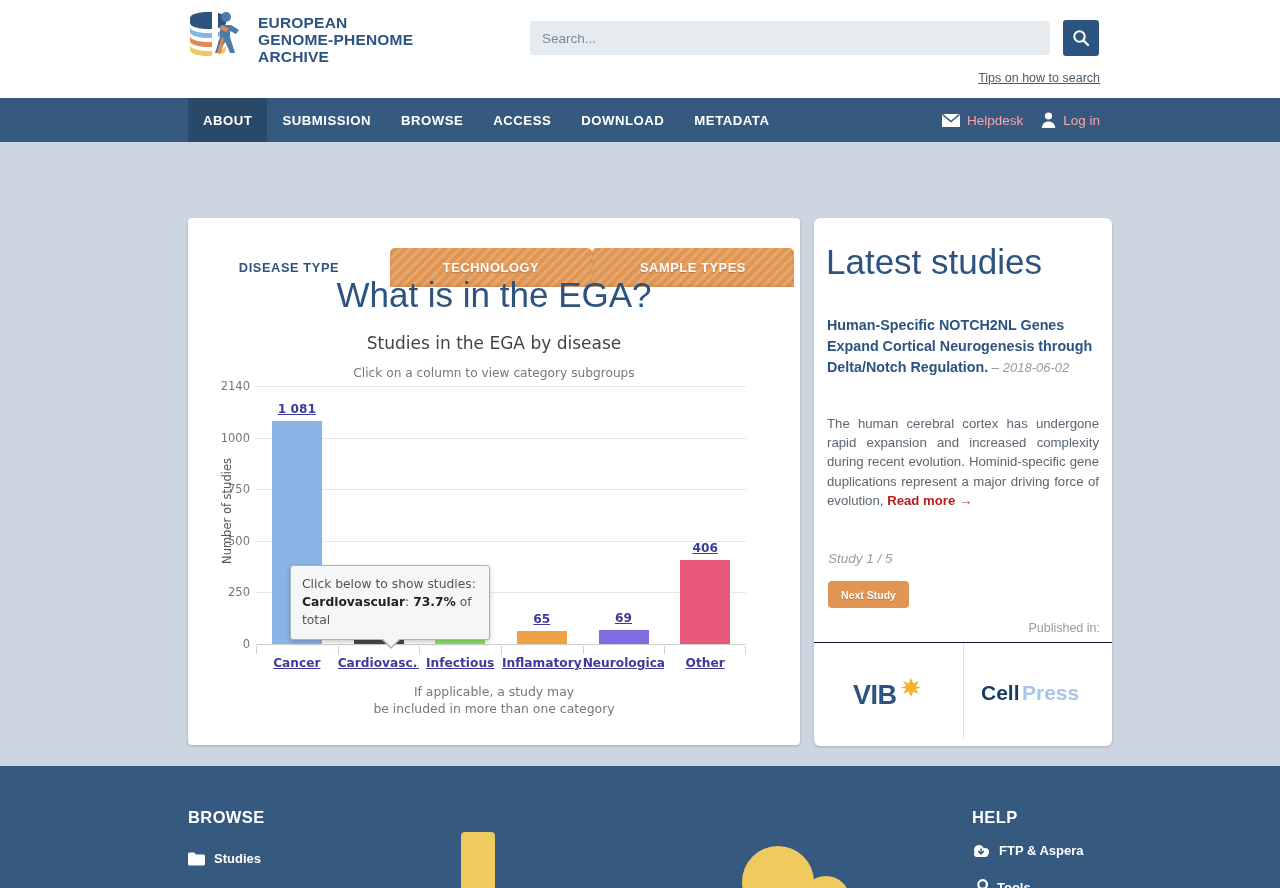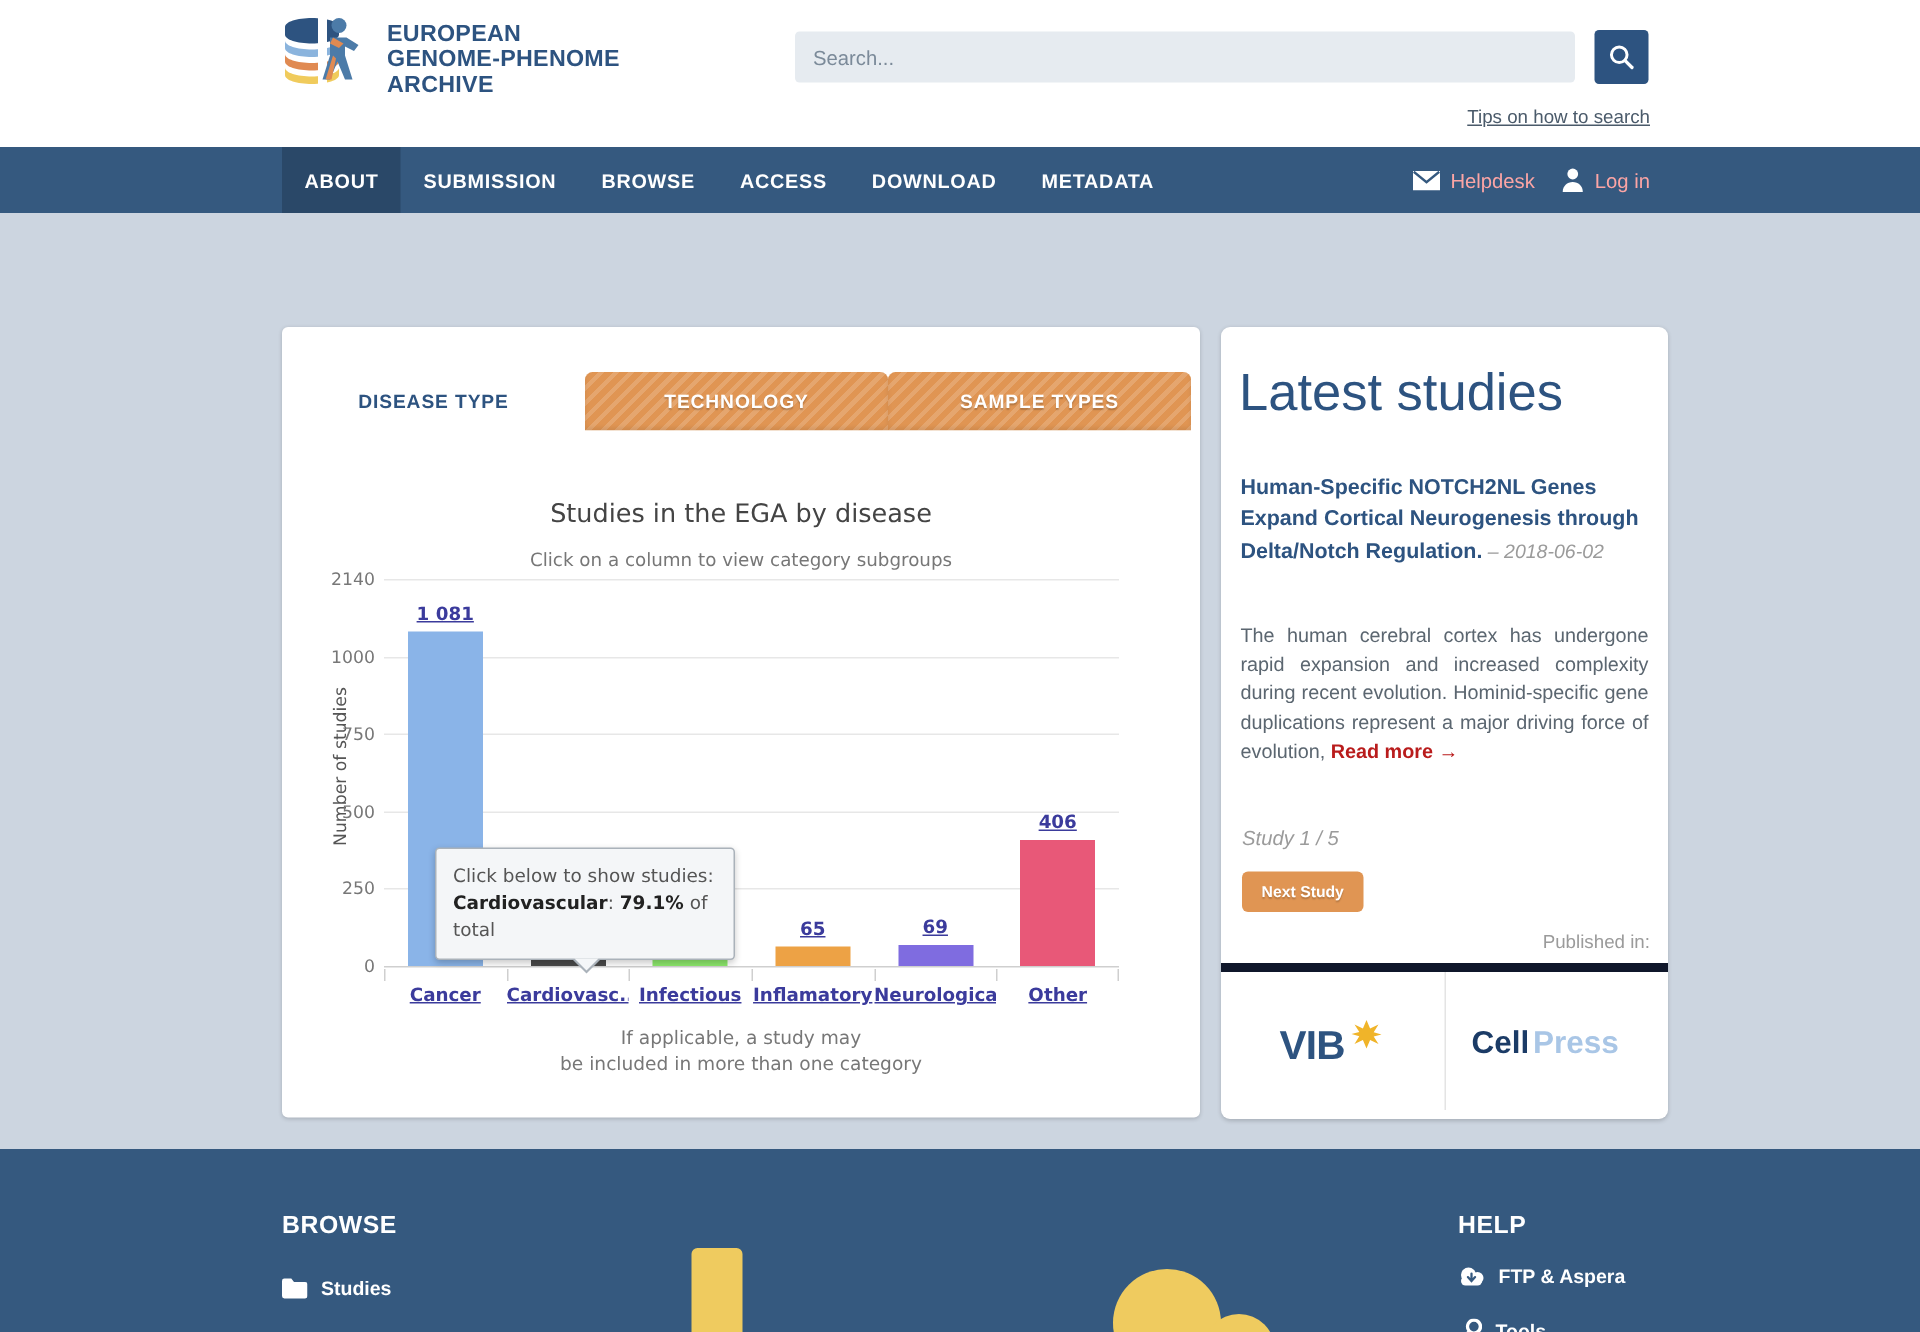--- a/index.html
+++ b/index.html
@@ -220,21 +220,21 @@
     border-radius: 4px; color: #ffffff; font-size: 10.5px; font-weight: bold;
     cursor: pointer; font-family: "Liberation Sans", sans-serif;
     text-shadow: 0 1px 1px rgba(0,0,0,.2);
   }
   .pub-label {
     position: absolute; right: 12px; top: 403px;
     font-size: 12.5px; color: #9b9b9b;
   }
   .pub-row {
     position: absolute; left: 0; top: 424px; width: 298px; height: 98px;
-    border-top: 6px solid #0f172a; display: flex;
+    border-top: 1px solid #0f172a; display: flex;
   }
   .pub-cell {
     flex: 1; display: flex; align-items: center; justify-content: center;
   }
   .pub-cell + .pub-cell { border-left: 1px solid #e4e4e4; }
 
   
   .footer {
     position: absolute; left: 0; top: 766px; width: 1280px; height: 122px;
     background: #35597f; overflow: hidden;
@@ -324,20 +324,21 @@
         <span>DISEASE TYPE</span>
       </div>
       <div class="tab inactive">
         <span>TECHNOLOGY</span>
       </div>
       <div class="tab inactive">
         <span>SAMPLE TYPES</span>
       </div>
     </div>
 
+    <div class="chart-title">What is in the EGA?</div>
     <div class="chart-sub">Studies in the EGA by disease</div>
     <div class="chart-hint">Click on a column to view category subgroups</div>
 
     <div class="plot">
       <div class="ylabel">Number of studies</div>
       <div class="ytick-wrap" id="yticks">
           <div class="ytick" style="top: -7px;">2140</div>
           <div class="ytick" style="top: 44.6px;">1000</div>
           <div class="ytick" style="top: 96.2px;">750</div>
           <div class="ytick" style="top: 147.8px;">500</div>
@@ -397,21 +398,21 @@
 
     <div class="chart-foot">
       <div>If applicable, a study may</div>
       <div>be included in more than one category</div>
     </div>
   </div>
 
   <div class="tooltip">
     <div>Click below to show studies:</div>
     <div>
-      <b>Cardiovascular</b><span>: </span><b>79.1%</b><span> of total</span>
+      <b>Cardiovascular</b><span>: </span><b>73.7%</b><span> of total</span>
     </div>
     <div class="arrow-b"></div>
     <div class="arrow"></div>
   </div>
 
   <div class="studies-card">
     <div class="studies-title">Latest studies</div>
 
     <div class="study-title">
       <span>Human-Specific NOTCH2NL Genes Expand Cortical Neurogenesis through Delta/Notch Regulation.</span><span class="study-date"> – </span><span class="study-date">2018-06-02</span>

